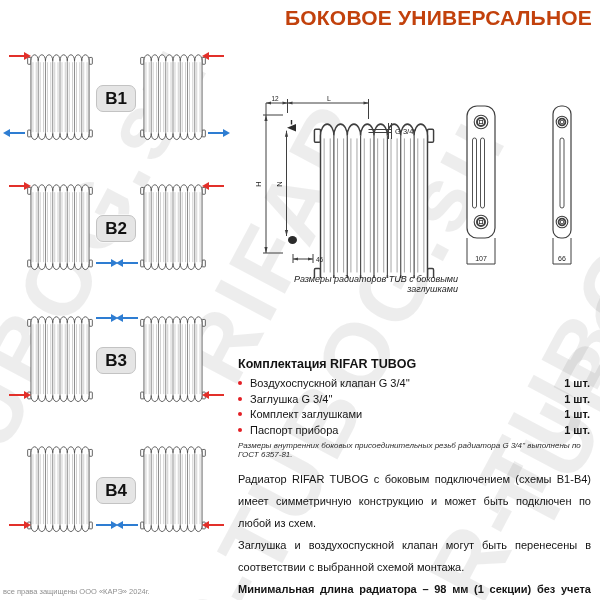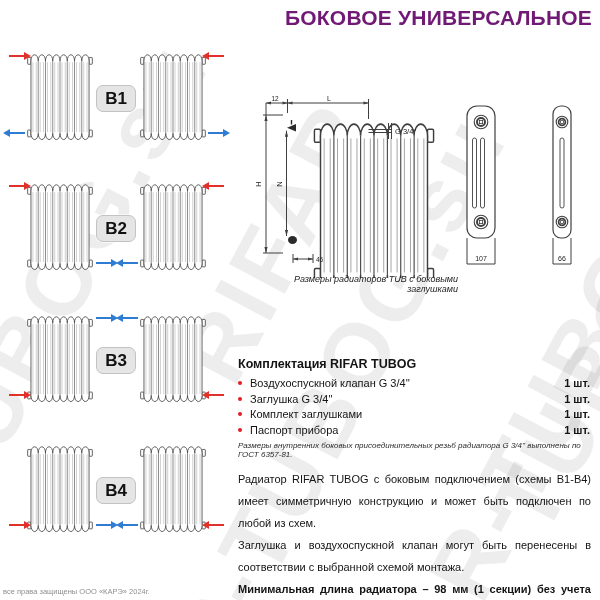--- a/index.html
+++ b/index.html
@@ -3,21 +3,21 @@
 <meta charset="utf-8">
 <style>
   html,body{margin:0;padding:0;background:#fff;}
   .page{position:relative;width:600px;height:600px;background:#fff;overflow:hidden;
         font-family:"Liberation Sans",sans-serif;color:#1a1a1a;}
   
   .wm{position:absolute;z-index:0;font-weight:bold;white-space:nowrap;
       color:rgba(0,0,0,0.07);letter-spacing:5px;transform-origin:0 0;user-select:none;}
   
   .title{position:absolute;top:7px;right:8px;z-index:3;text-align:right;
-         font-weight:bold;font-size:21px;line-height:1.08;color:#701a75;letter-spacing:.2px;}
+         font-weight:bold;font-size:21px;line-height:1.08;color:#c2410c;letter-spacing:.2px;}
   
   .scheme{position:absolute;left:0;width:235px;height:100px;z-index:2;}
   .rad{position:absolute;top:0;width:66px;height:95px;}
   .scheme-label{position:absolute;left:96px;top:35px;width:38px;height:25px;background:#e5e5e5;
       border:1.4px solid #c3c3c3;border-radius:7px;display:flex;align-items:center;justify-content:center;
       font-weight:bold;font-size:17px;color:#111;box-shadow:0 0 0 1px rgba(255,255,255,.6);}
   .arrow{position:absolute;height:2.2px;width:16px;}
   .arrow.red{background:#e2302a;color:#e2302a;}
   .arrow.blue{background:#2e7dd2;color:#2e7dd2;}
   .arrow::after{content:"";position:absolute;top:-2.9px;width:0;height:0;

